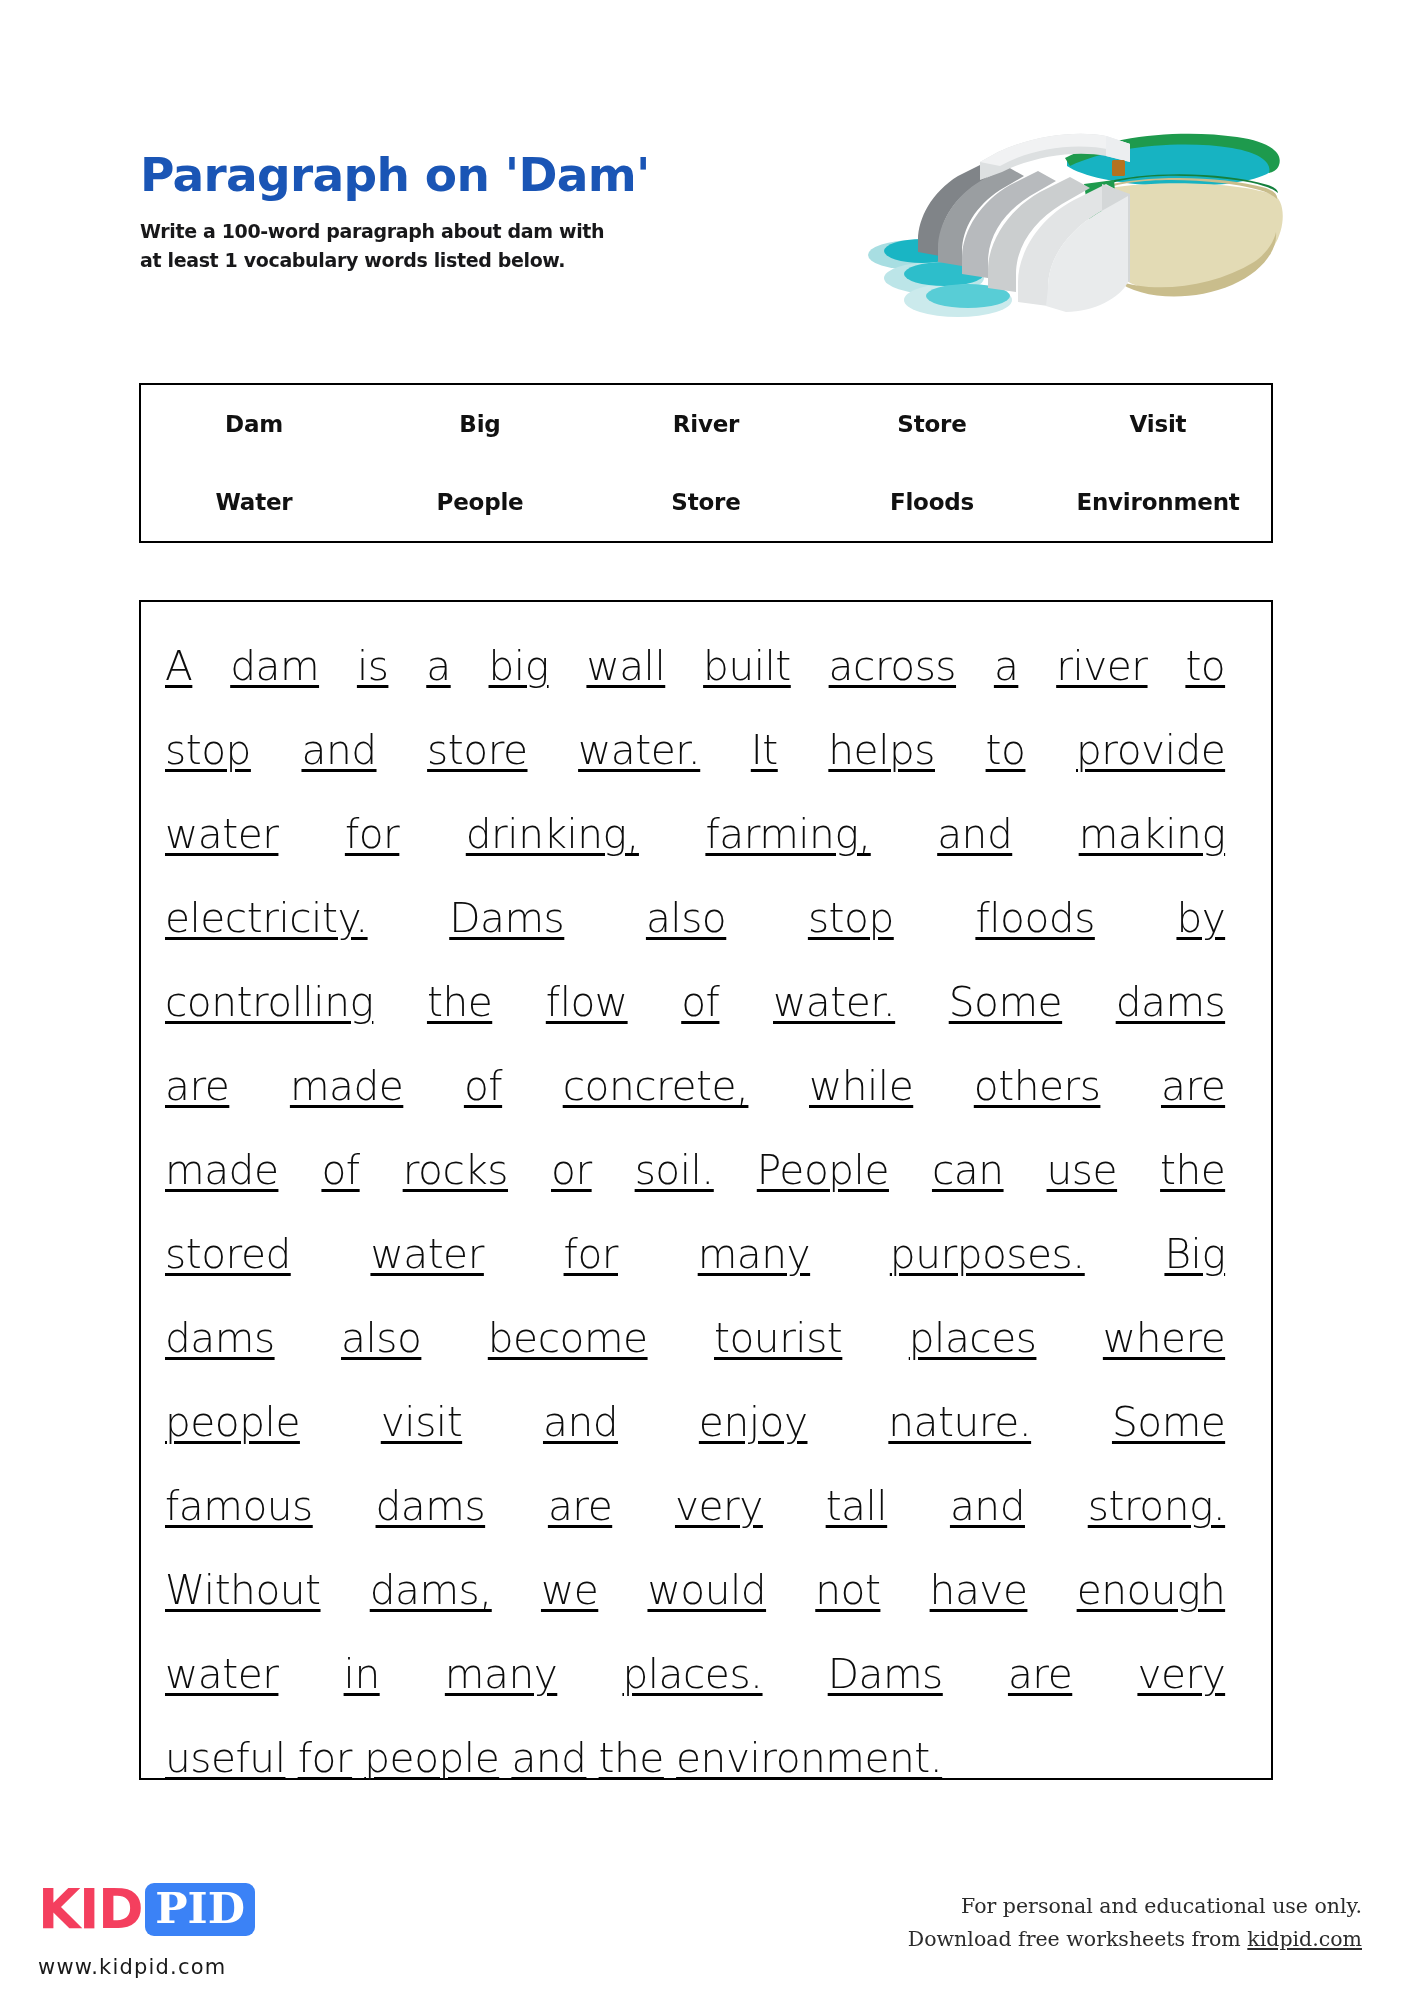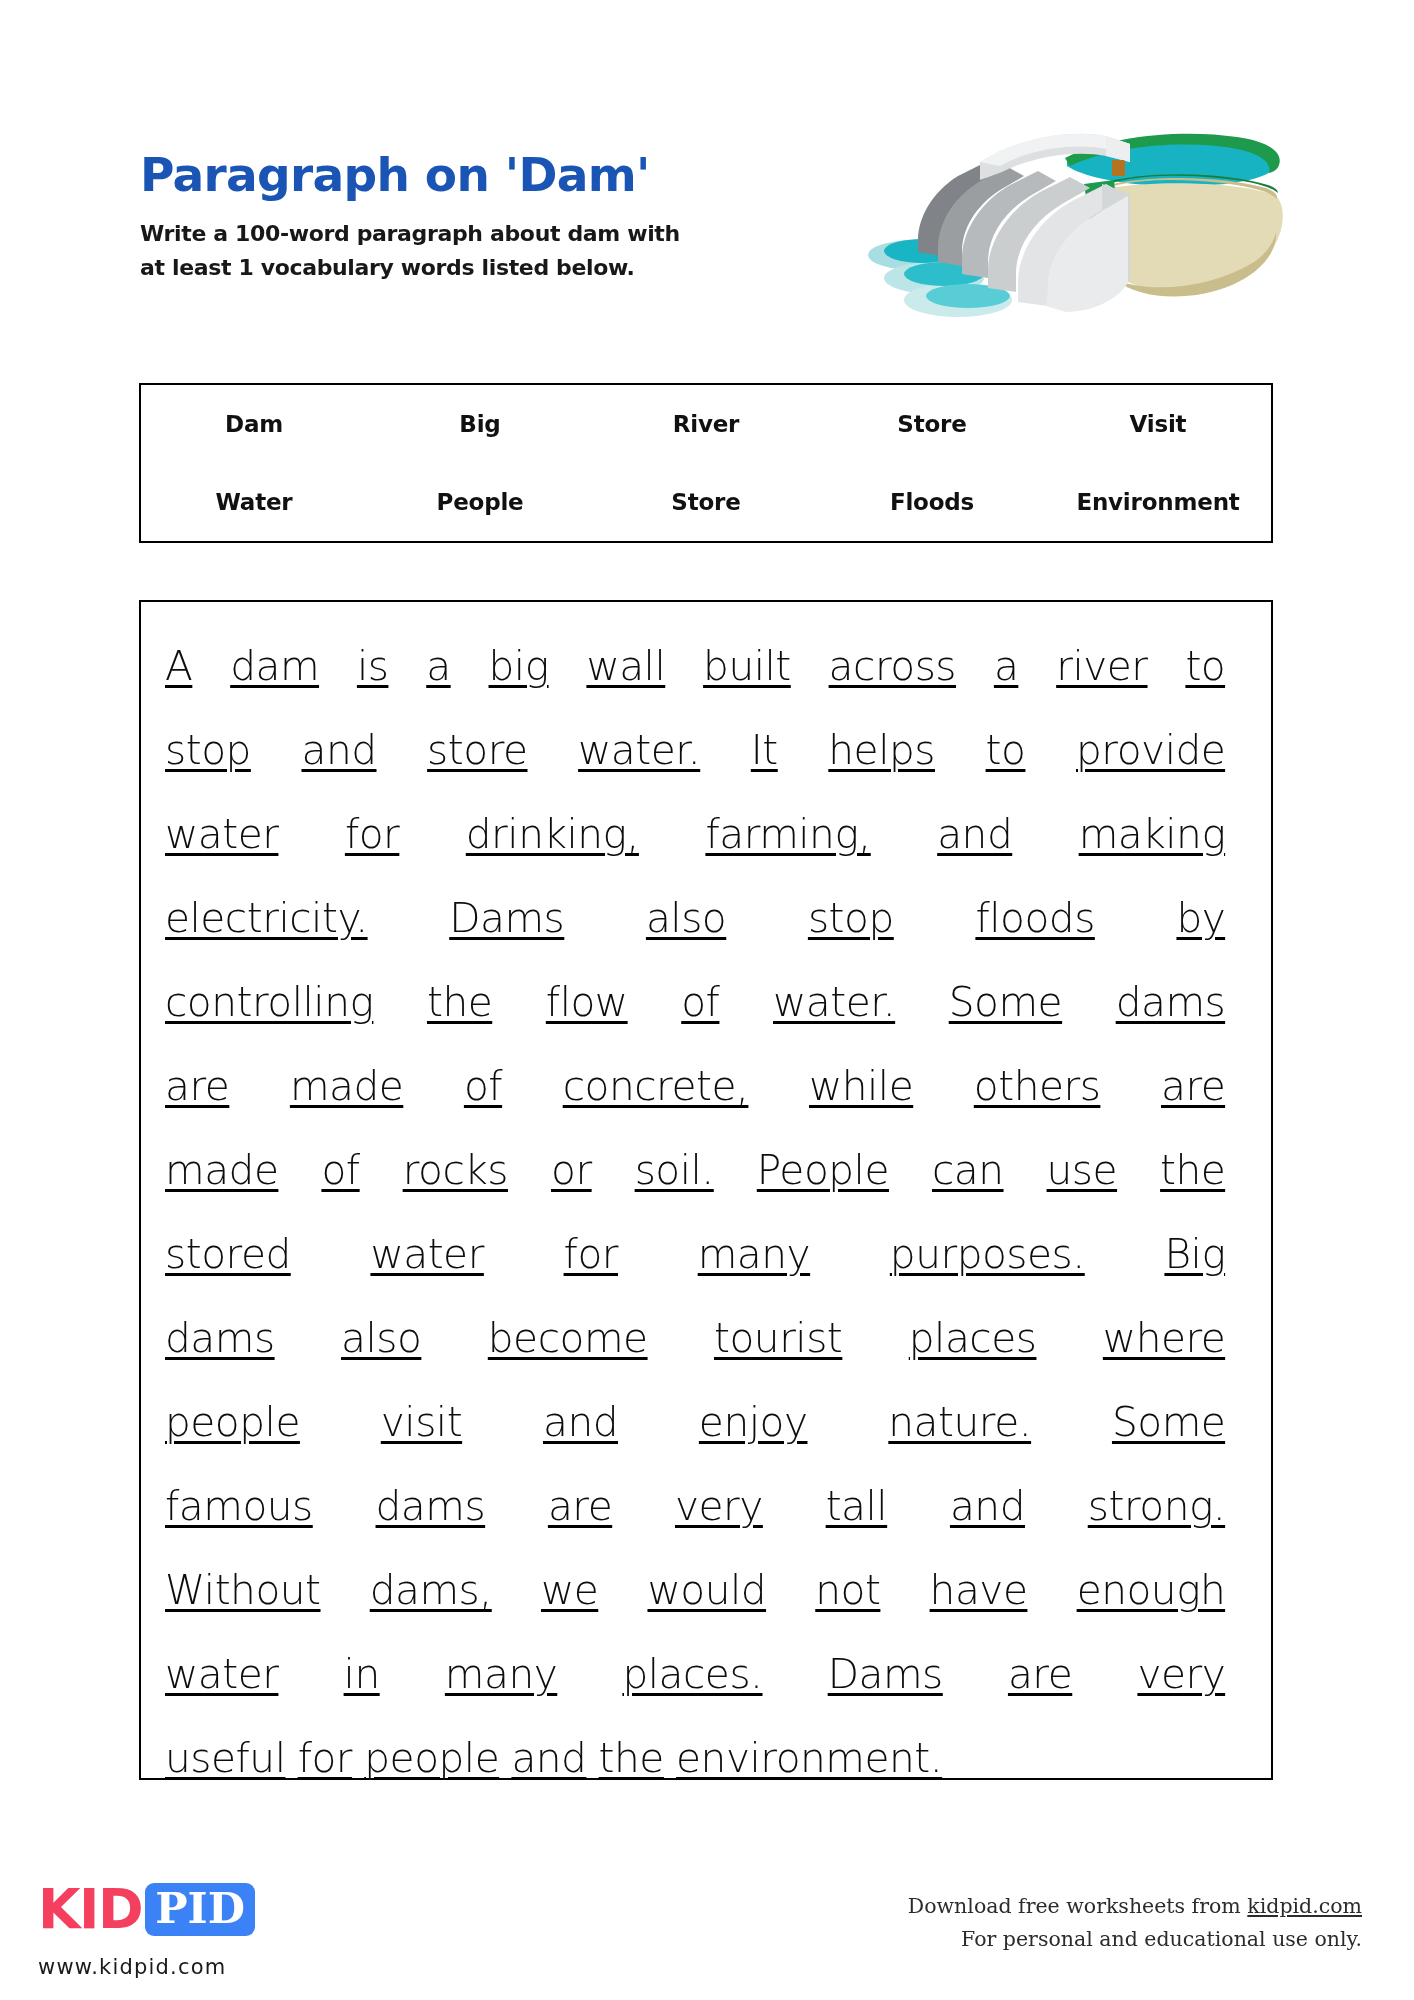--- a/index.html
+++ b/index.html
@@ -19,21 +19,21 @@
     font-size:47px;
     letter-spacing:-0.7px;
     color:#1a55b5;
     line-height:1.05;
     white-space:nowrap;
   }
   .subtitle {
     margin-top:18px;
     font-family:"DejaVu Sans", sans-serif;
     font-weight:bold;
-    font-size:22px;
+    font-size:19px;
     letter-spacing:-0.35px;
     color:#18181a;
     line-height:1.52;
   }
   .subtitle span { display:block; }
 
   
   .dam-art { position:absolute; left:862px; top:122px; width:420px; height:200px; }
   .dam-art svg { display:block; width:100%; height:100%; overflow:visible; }
 
@@ -338,20 +338,20 @@
     <div class="logo-wrap">
       <div class="logo-row">
         <span class="logo-kid">KID</span>
         <span class="logo-pid-box">
           <span class="logo-pid">PID</span>
         </span>
       </div>
       <div class="logo-url">www.kidpid.com</div>
     </div>
     <div class="footer-right">
+      <div>For personal and educational use only.</div>
       <div>
         <span>Download free worksheets from </span><span class="link">kidpid.com</span>
       </div>
-      <div>For personal and educational use only.</div>
     </div>
   </div>
 
 </div>
 
 </body></html>

